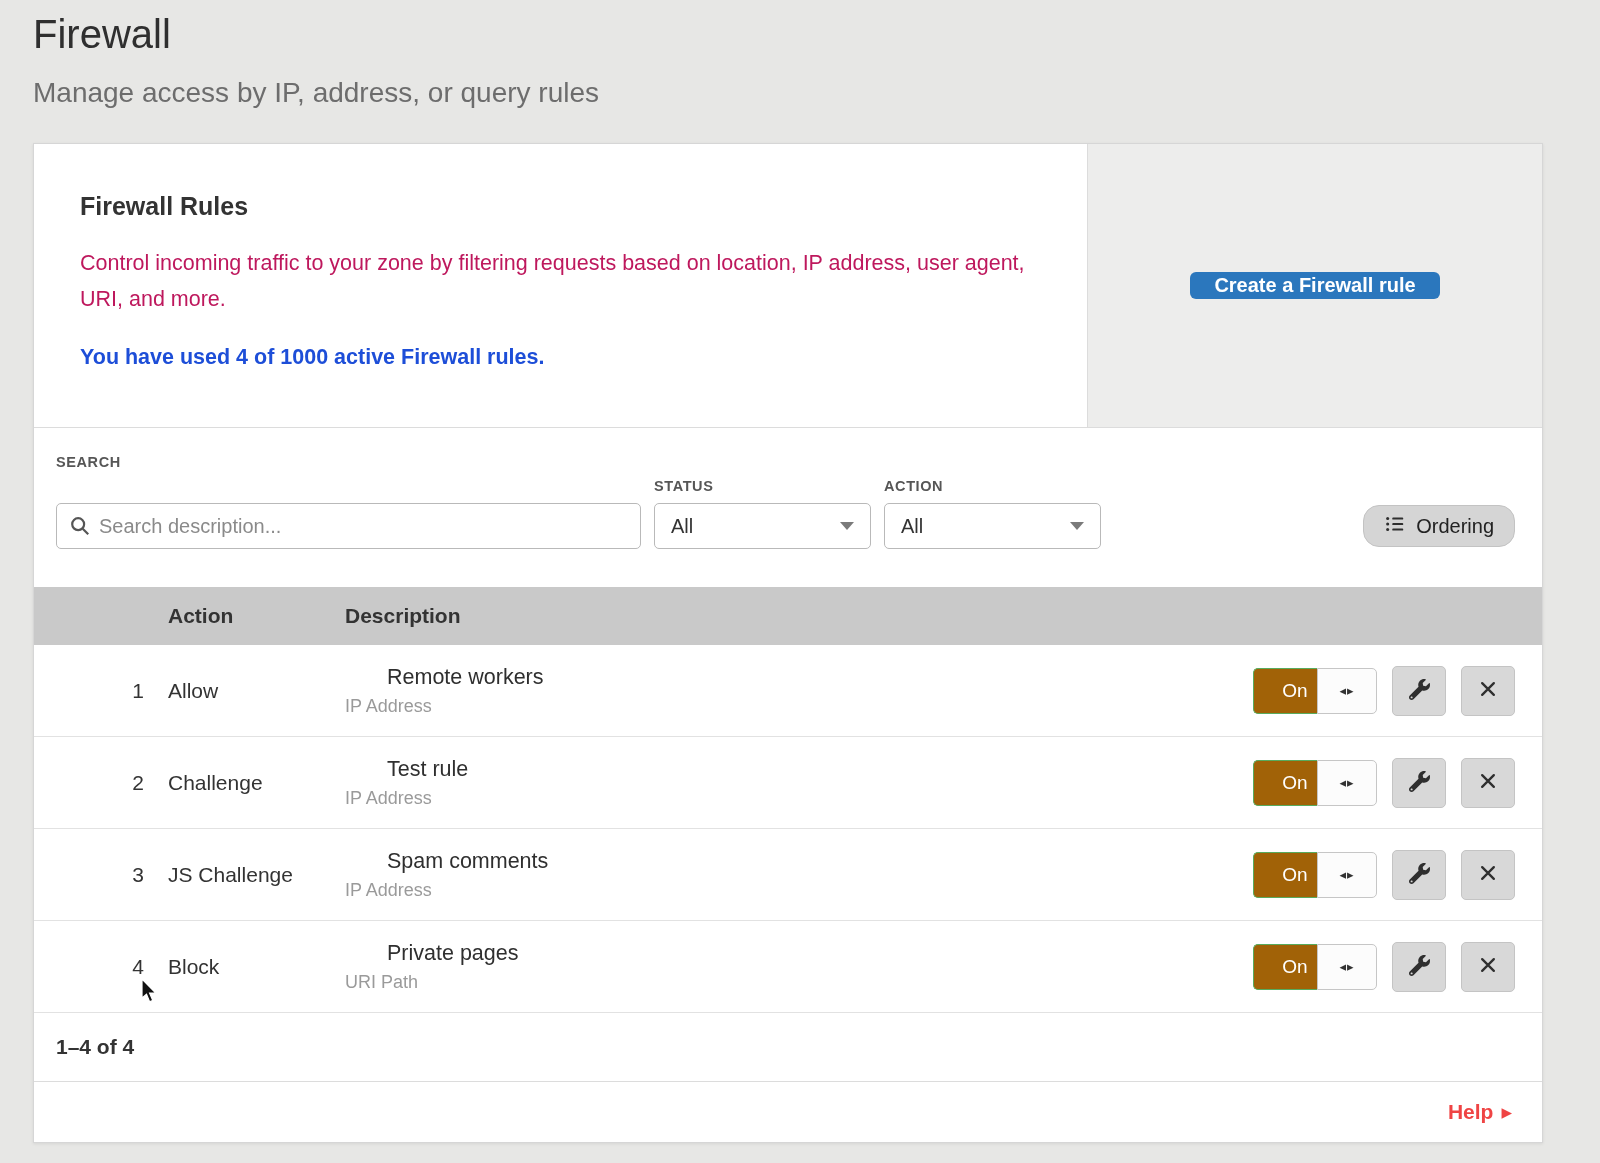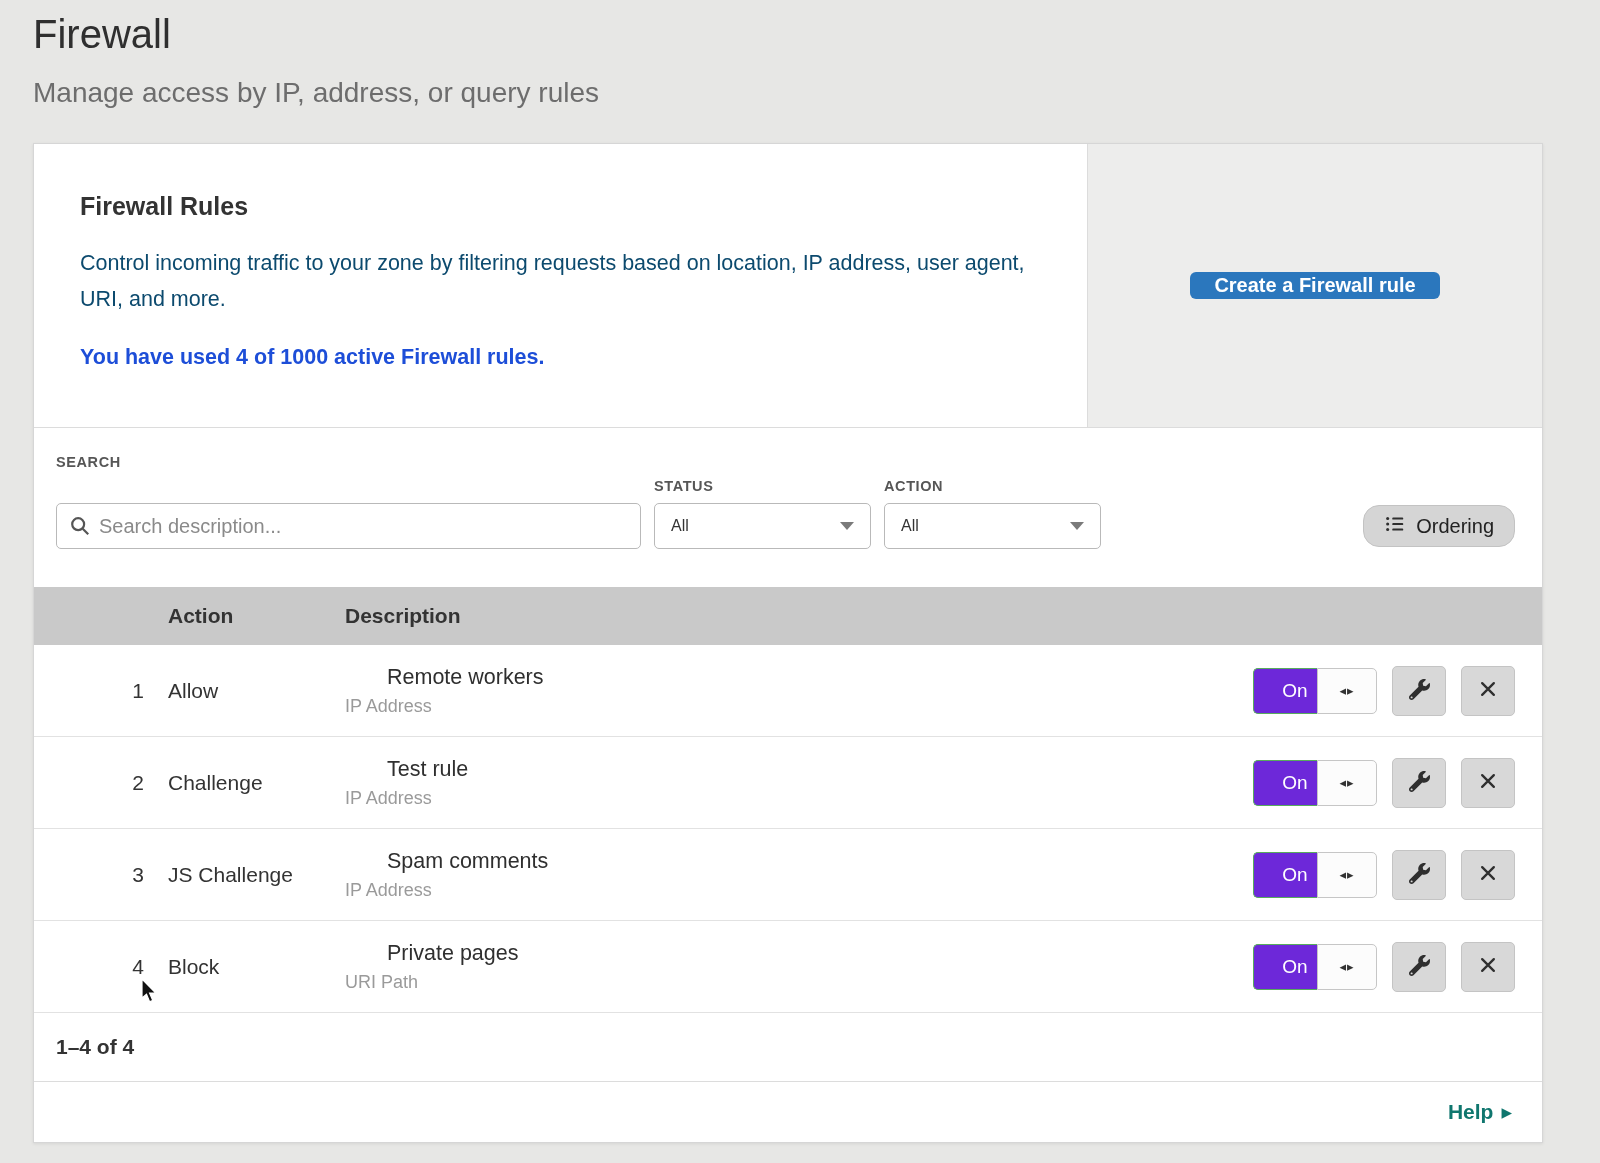--- a/index.html
+++ b/index.html
@@ -18,21 +18,21 @@
   .card {
     position:absolute; left:33px; top:143px; width:1510px;
     background:#ffffff; border:1px solid #d6d6d6;
     box-shadow:0 1px 3px rgba(0,0,0,0.08);
   }
 
   
   .intro { display:flex; border-bottom:1px solid #dcdcdc; min-height:284px; }
   .intro-left { flex:1; padding:48px 40px 40px 46px; }
   .intro-title { font-size:25px; font-weight:700; color:#333; }
-  .intro-desc { margin-top:24px; font-size:21.5px; line-height:1.68; color:#0c4a6e; max-width:950px; }
+  .intro-desc { margin-top:24px; font-size:21.5px; line-height:1.68; color:#be185d; max-width:950px; }
   .intro-usage { margin-top:28px; font-size:21.5px; font-weight:700; color:#1d4ed8; }
   .intro-right {
     width:455px; background:#ededec; border-left:1px solid #dcdcdc;
     display:flex; align-items:center; justify-content:center;
   }
   .btn-primary {
     background:#2b77bd; color:#fff; border:none; border-radius:6px;
     font-size:20px; font-weight:600; padding:2px 24px; cursor:pointer;
     font-family:inherit;
   }
@@ -45,21 +45,21 @@
   .search-input {
     width:585px; height:46px; border:1px solid #b9b9b9; border-radius:5px;
     padding:0 14px 0 42px; font-size:20px; color:#555; font-family:inherit;
     background:#fff; outline:none;
   }
   .search-input::placeholder { color:#8a8a8a; }
   .search-icon { position:absolute; left:13px; top:12px; }
   .select {
     width:217px; height:46px; border:1px solid #b9b9b9; border-radius:5px;
     background:#fff; display:flex; align-items:center; padding:0 16px;
-    font-size:16px; color:#333; cursor:pointer; justify-content:space-between;
+    font-size:20px; color:#333; cursor:pointer; justify-content:space-between;
   }
   .chevron-down {
     width:0; height:0; border-left:7px solid transparent;
     border-right:7px solid transparent; border-top:8px solid #7a7a7a;
   }
   .mlg { margin-left:13px; }
   .btn-ordering {
     margin-left:auto; margin-bottom:2px; height:42px; padding:0 20px;
     background:#d5d5d5; border:1px solid #c3c3c3; border-radius:16px;
     display:flex; align-items:center; gap:10px; font-size:20px; color:#222;
@@ -72,39 +72,39 @@
   .col-action { width:177px; margin-left:24px; font-size:21px; color:#333; flex:none; }
   .thead .col-action, .thead .col-desc-h { font-weight:700; }
   .col-desc-h { flex:1; margin-left:0; font-size:21px; }
   .rule-row { display:flex; align-items:center; height:92px; border-bottom:1px solid #e2e2e2; padding-right:27px; }
   .col-desc { flex:1; }
   .desc-title { font-size:21.5px; color:#2f2f2f;margin-left:42px; }
   .desc-sub { margin-top:6px; font-size:18px; color:#9a9a9a; }
   .row-controls { display:flex; align-items:center; flex:none; }
   .toggle { display:flex; cursor:pointer; }
   .toggle-on {
-    width:64px; height:46px; background:#6d28d9; color:#fff; font-size:19px;
+    width:64px; height:46px; background:#a16207; color:#fff; font-size:19px;
     display:flex; align-items:center; justify-content:center;
     border-radius:5px 0 0 5px; border:1px solid #58ab5d; border-right:none;padding-left:19px;
   }
   .toggle-handle {
     width:60px; height:46px; background:#fcfcfc; border:1px solid #c6c6c6;
     border-radius:0 5px 5px 0; display:flex; align-items:center; justify-content:center;
     font-size:13px; color:#333; letter-spacing:1px;
   }
   .icon-btn {
     width:54px; height:50px; margin-left:15px; background:#d8d8d8;
     border:1px solid #c4c4c4; border-radius:5px; cursor:pointer;
     display:flex; align-items:center; justify-content:center;
   }
 
   
   .pagination { padding:22px 22px; font-size:21px; font-weight:700; color:#333; border-bottom:1px solid #dcdcdc; }
   .card-footer { height:60px; display:flex; align-items:center; justify-content:flex-end; padding:0 30px; }
-  .help-link { color:#0f766e; font-size:21px; font-weight:600; cursor:pointer; display:flex; align-items:center; gap:8px; }
+  .help-link { color:#ef4444; font-size:21px; font-weight:600; cursor:pointer; display:flex; align-items:center; gap:8px; }
 
   .cursor { position:absolute; left:141px; top:978px; z-index:50; pointer-events:none; }
 </style>
 </head>
 <body>
 
 <div class="page-header">
   <div class="page-title">Firewall</div>
   <div class="page-subtitle">Manage access by IP, address, or query rules</div>
 </div>

